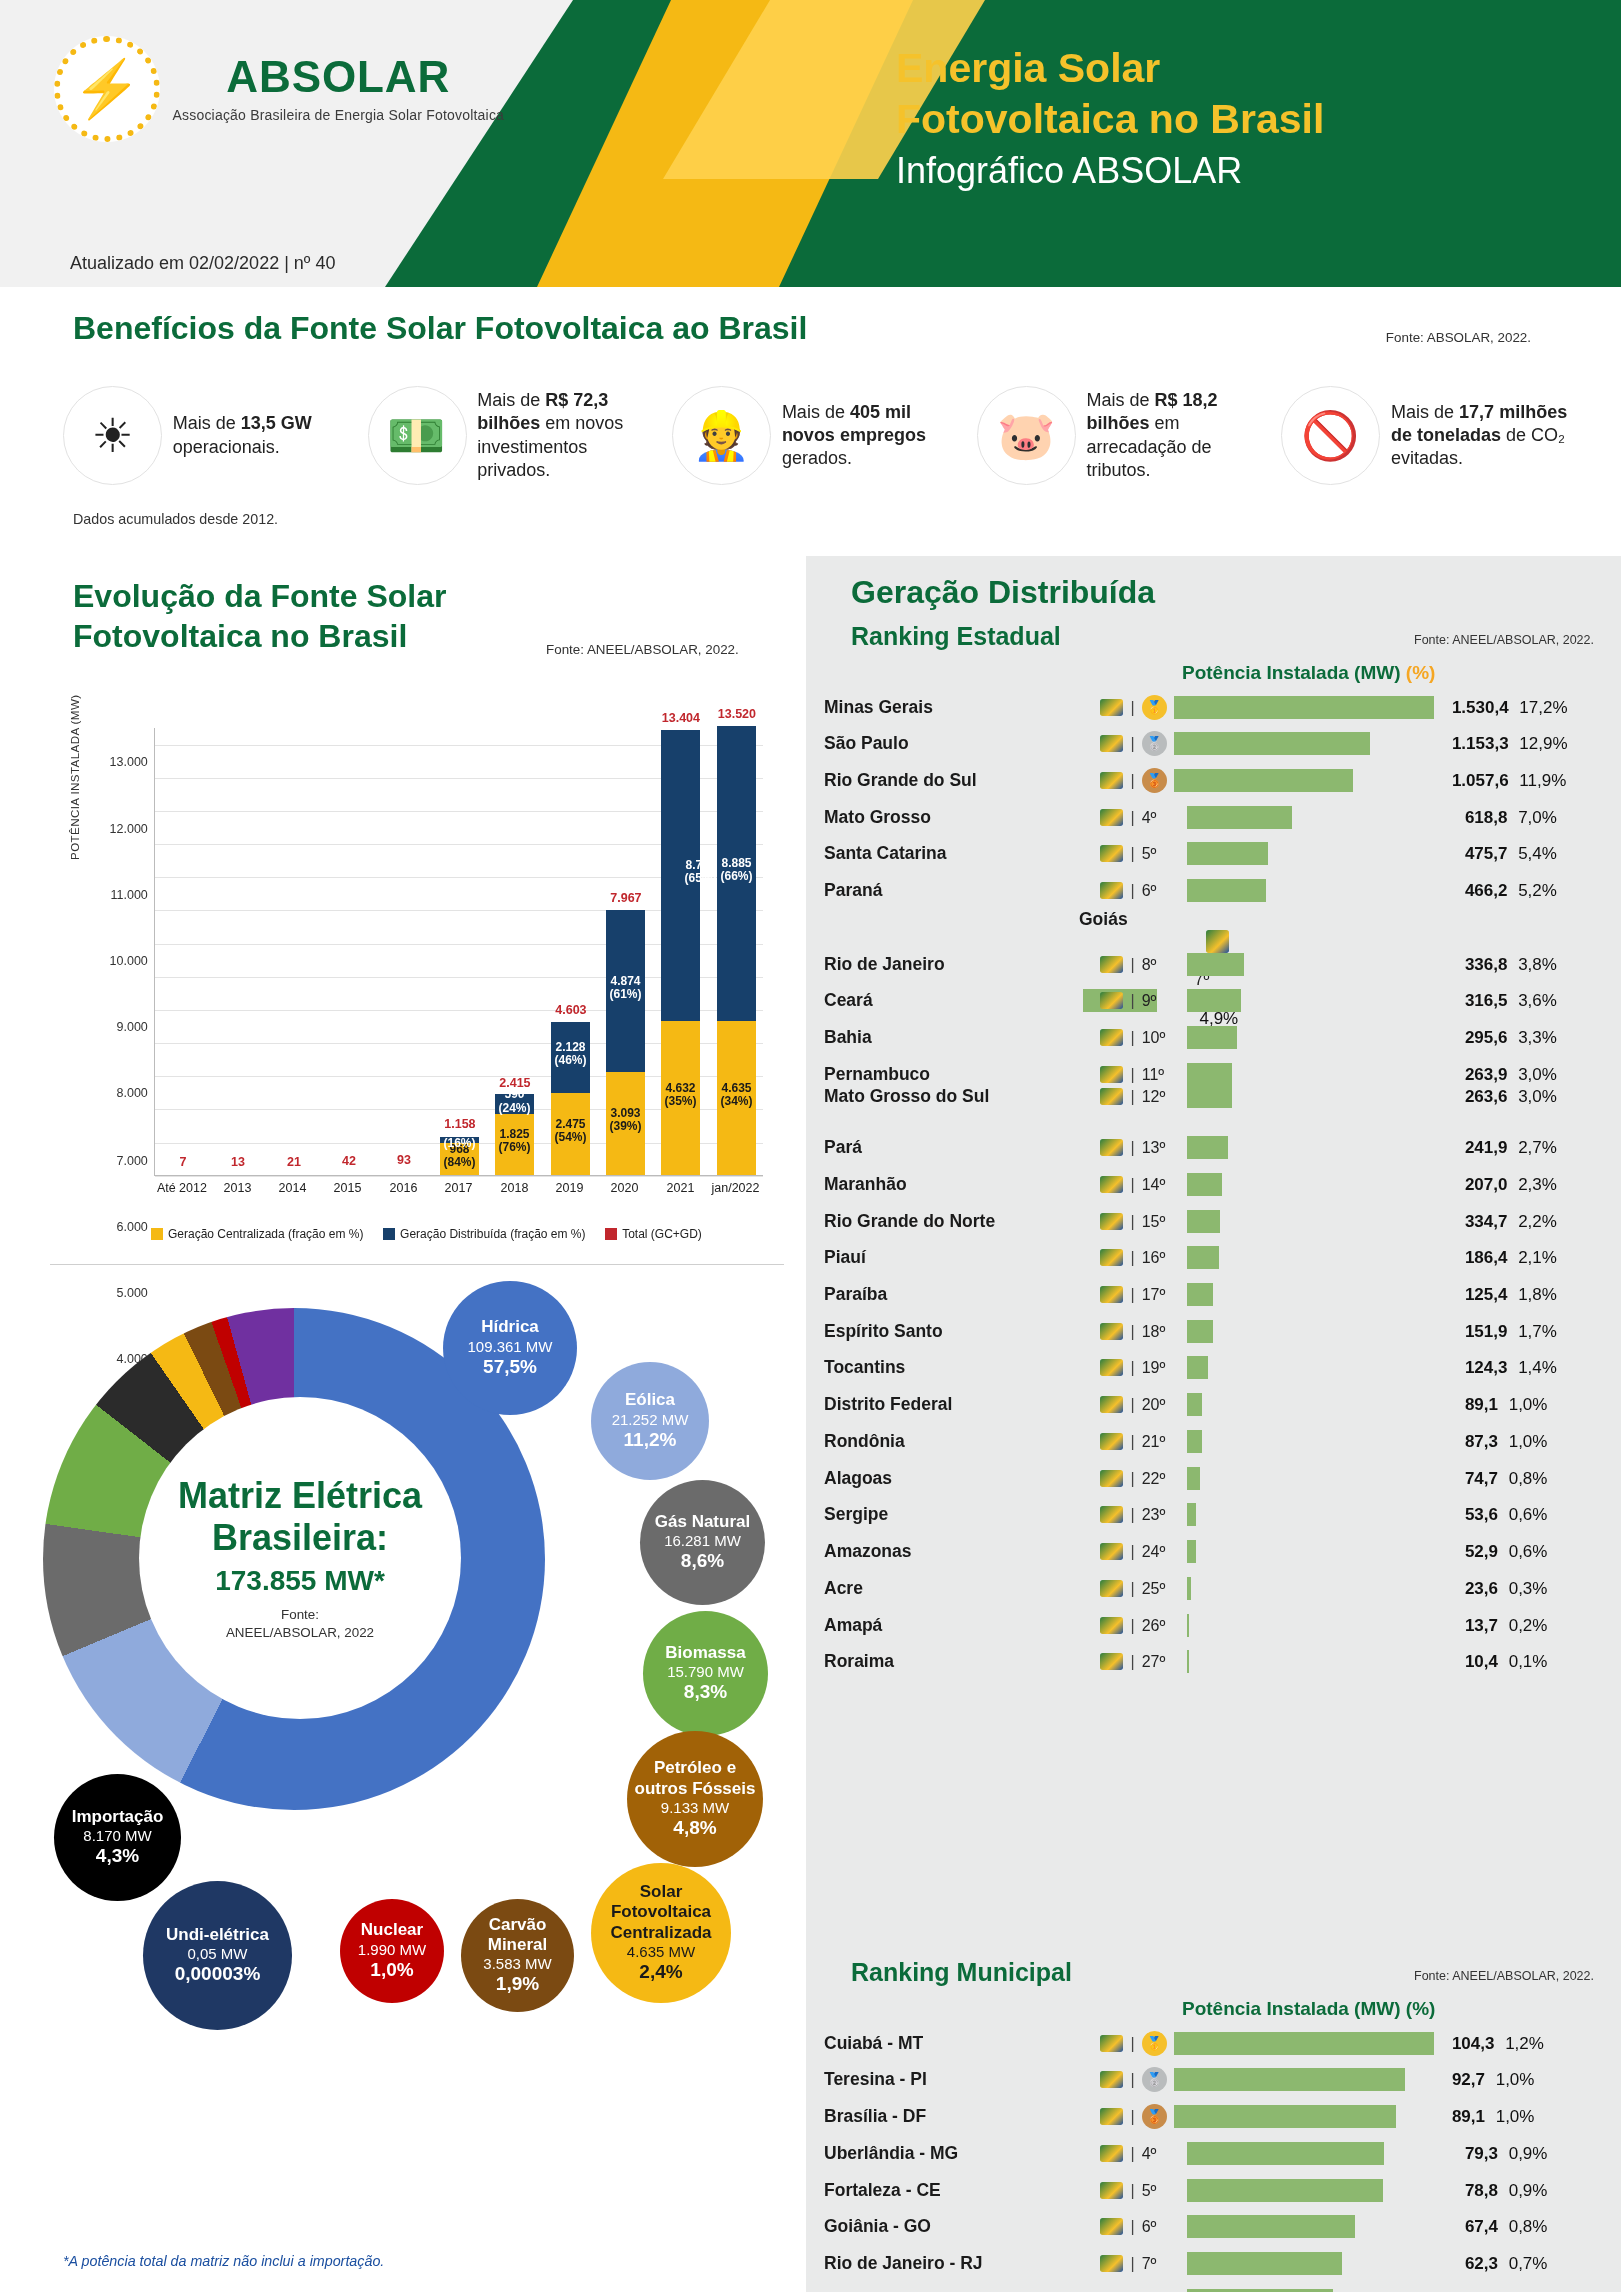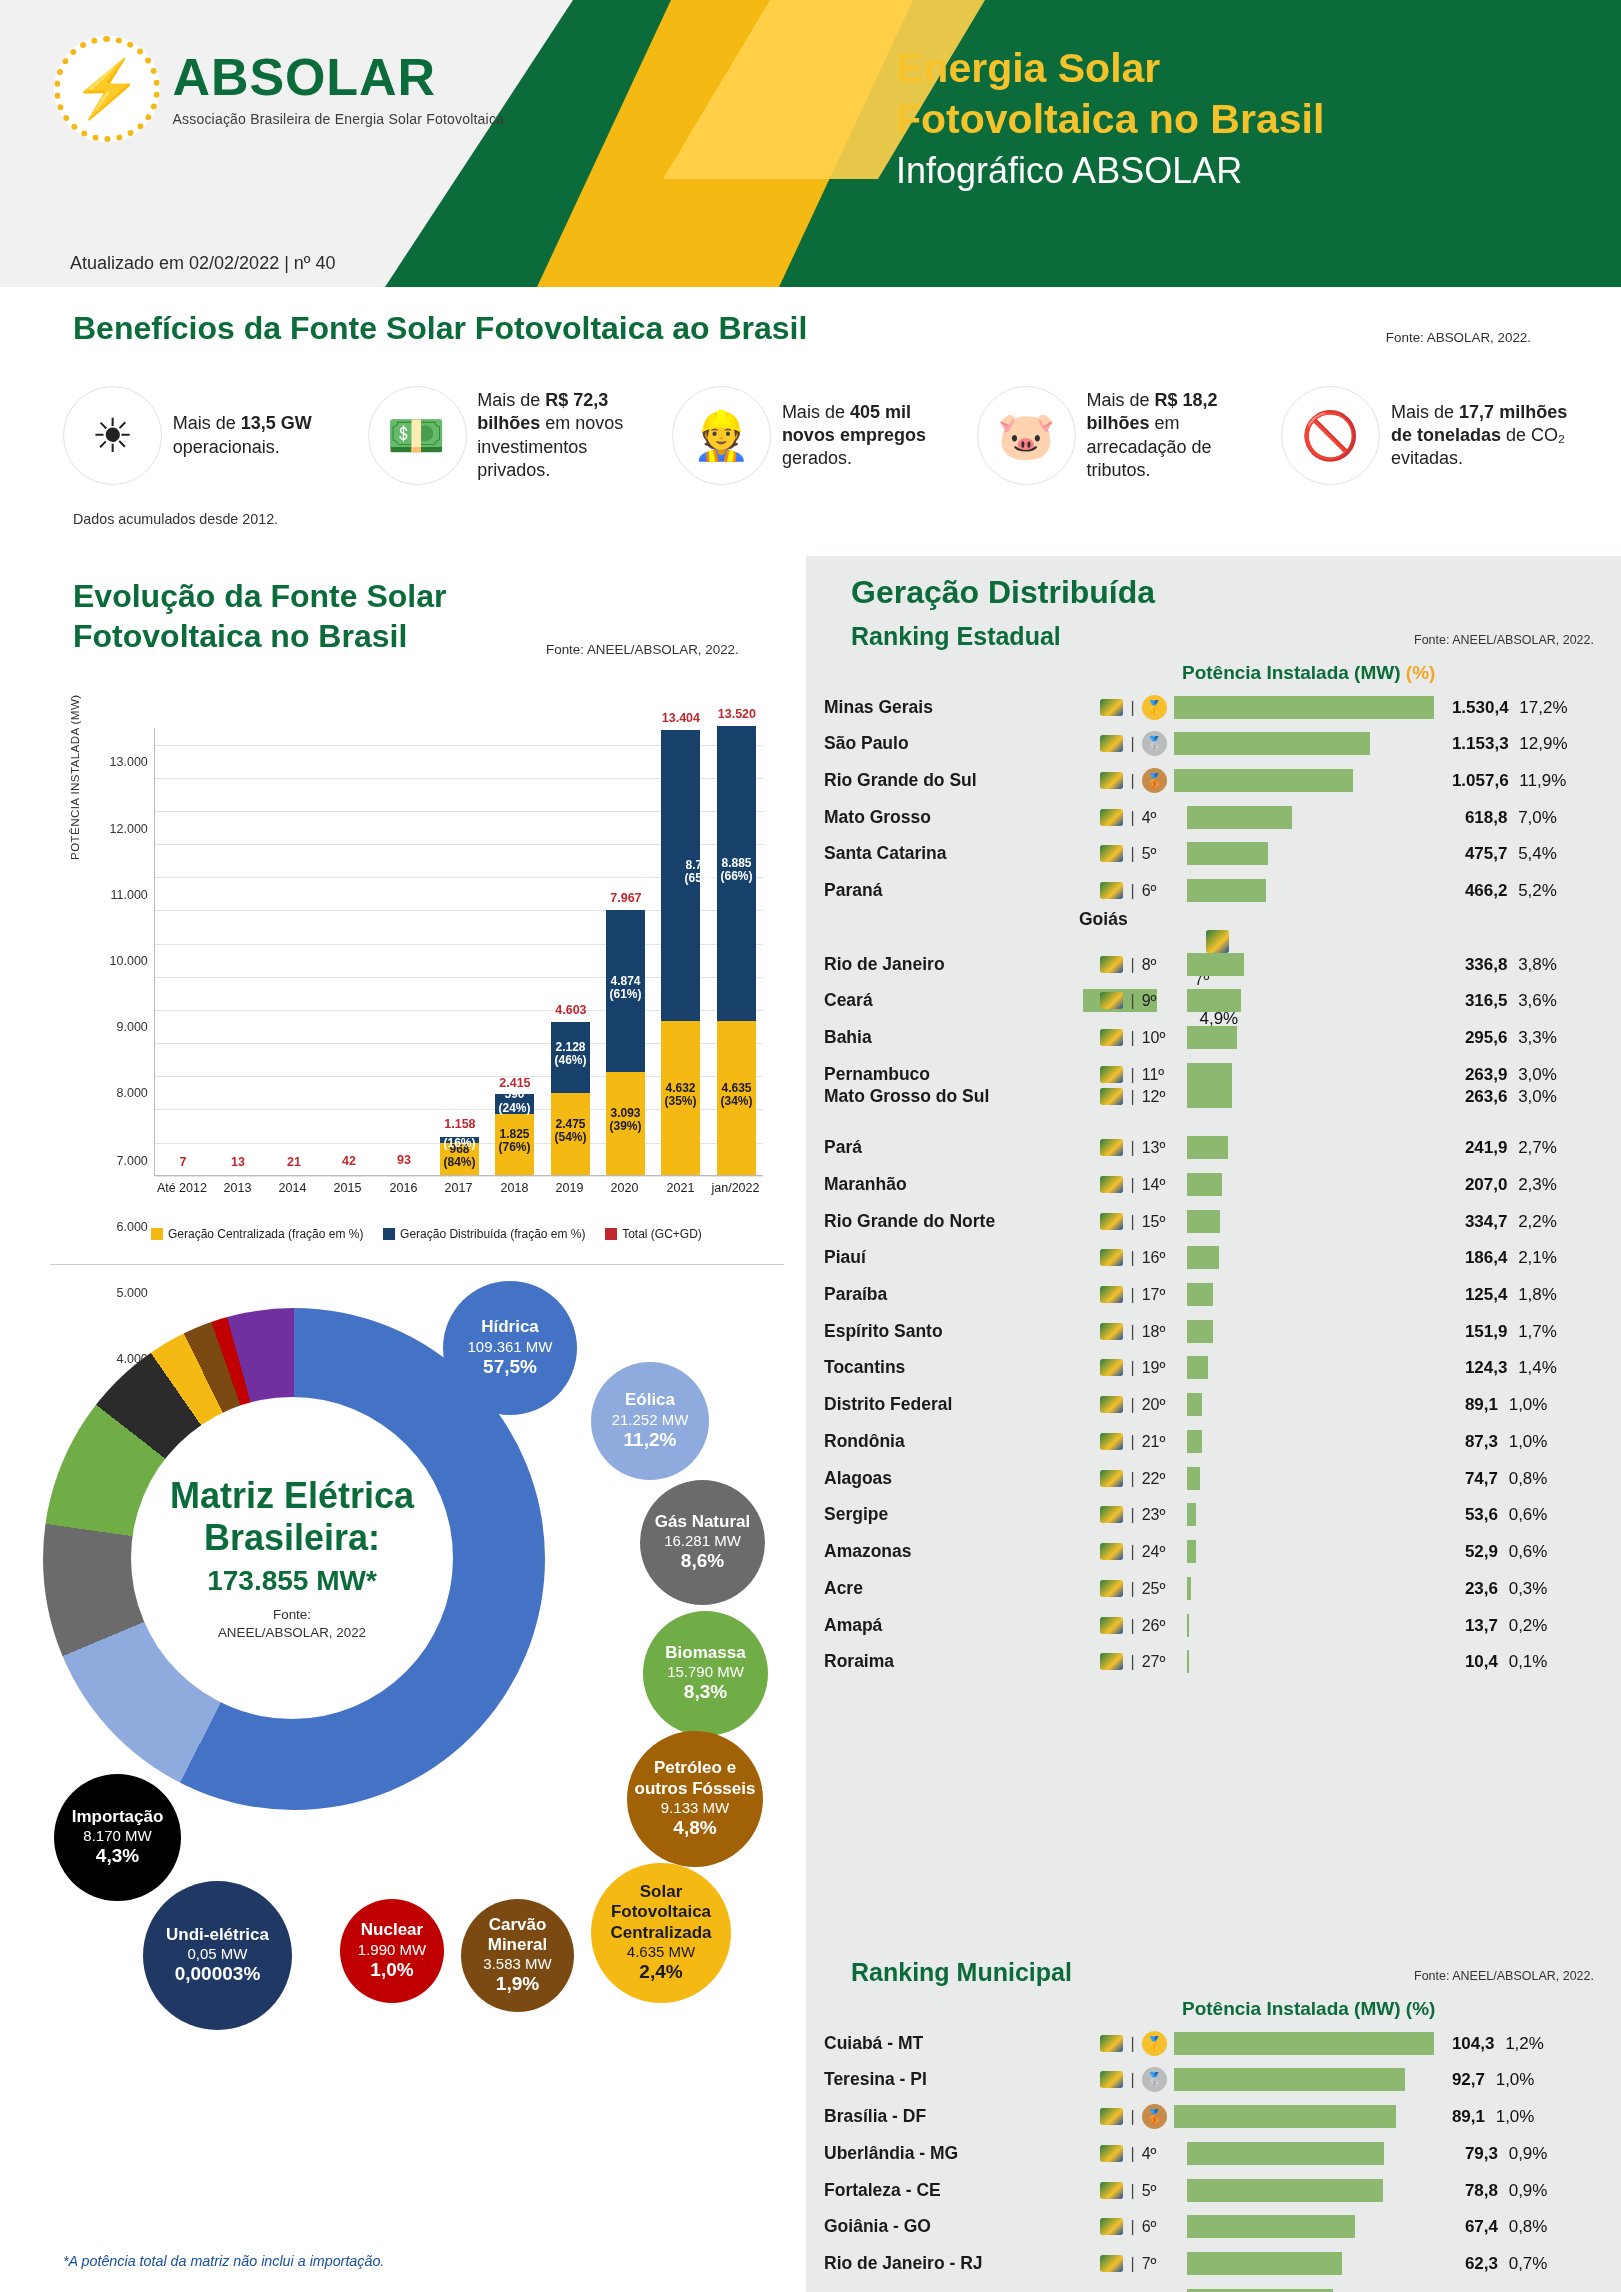--- a/index.html
+++ b/index.html
@@ -22,21 +22,21 @@
       background:#f5b914;
       clip-path: polygon(134px 0, 376px 0, 242px 287px, 0px 287px); }
   .hdr-yellow2 { position:absolute; left:663px; top:0; width:322px; height:179px;
       background:#ffd24d;
       clip-path: polygon(107px 0, 322px 0, 215px 179px, 0 179px); opacity:.9; }
   .logo-wrap { position:absolute; left:54px; top:36px; display:flex; align-items:center; gap:12.5px; z-index:5;}
   .logo-circle { width:106px; height:106px; border-radius:50%;
      background:#ffffff; position:relative; display:flex; align-items:center; justify-content:center;}
   .logo-dots { position:absolute; inset:0; border-radius:50%; border:6.3px dotted #f5b914; }
   .bolt { font-size:56px; color:#f5b914; line-height:1; }
-  .logo-text .name { font-size:52px; font-weight:bold; color:#0b6b3a; letter-spacing:0.9px; line-height:1; }
+  .logo-text .name { font-size:44px; font-weight:bold; color:#0b6b3a; letter-spacing:0.9px; line-height:1;text-align:center; }
   .logo-text .sub { font-size:14px; color:#3b3b3b; margin-top:7.2px; letter-spacing:0.2px;}
   .hdr-updated { position:absolute; left:70px; top:253px; font-size:18px; color:#2b2b2b; z-index:6;}
   .hdr-title { position:absolute; left:896px; top:43px; z-index:6; }
   .hdr-title .l1 { font-size:41px; font-weight:bold; color:#f5c22b; line-height:1.25; }
   .hdr-title .l3 { font-size:36px; color:#ffffff; font-weight:normal; line-height:1.4; }
 
   
   .benefits { position:relative; width:1621px; height:269px; background:#ffffff; }
   .sec-title { font-size:32px; font-weight:bold; color:#0b6b3a; }
   .src { font-size:13.4px; color:#333; }
@@ -75,21 +75,21 @@
   .xlab { position:absolute; width:81px; text-align:center; font-size:12.5px; color:#222; }
   .legend { position:absolute; left:79px; top:537px; display:flex; gap:19.7px; align-items:center; font-size:12px; color:#222;}
   .lg { display:flex; align-items:center; gap:5.4px;}
   .sw { width:11.6px; height:11.6px; display:inline-block; }
 
   .divider { position:absolute; left:50px; top:708px; width:734px; border-top:0.9px solid #cfcfcf;}
 
   
   .donut-area { position:absolute; left:0; top:716px; width:806px; height:1021px; }
   .donut { position:absolute; left:43px; top:36px; width:502px; height:502px; border-radius:50%; }
-  .donut-hole { position:absolute; left:131px; top:125px; width:322px; height:322px; border-radius:50%; background:#fff;
+  .donut-hole { position:absolute; left:139px; top:125px; width:322px; height:322px; border-radius:50%; background:#fff;
      display:flex; flex-direction:column; align-items:center; justify-content:center; text-align:center;}
   .donut-hole .t1 { font-size:36px; font-weight:bold; color:#0b6b3a; line-height:1.18;}
   .donut-hole .t2 { font-size:28px; font-weight:bold; color:#0b6b3a; margin-top:5.4px;}
   .donut-hole .t3 { font-size:13.4px; color:#333; margin-top:9px; line-height:1.3;}
   .bub { position:absolute; border-radius:50%; color:#fff; display:flex; flex-direction:column;
      align-items:center; justify-content:center; text-align:center; line-height:1.2; }
   .bub .n { font-size:17px; font-weight:bold; }
   .bub .v { font-size:15px; }
   .bub .p { font-size:19px; font-weight:bold; }
   .footnote { position:absolute; left:63px; top:981px; font-size:14.3px; color:#1b4fa0; font-style:italic;}

